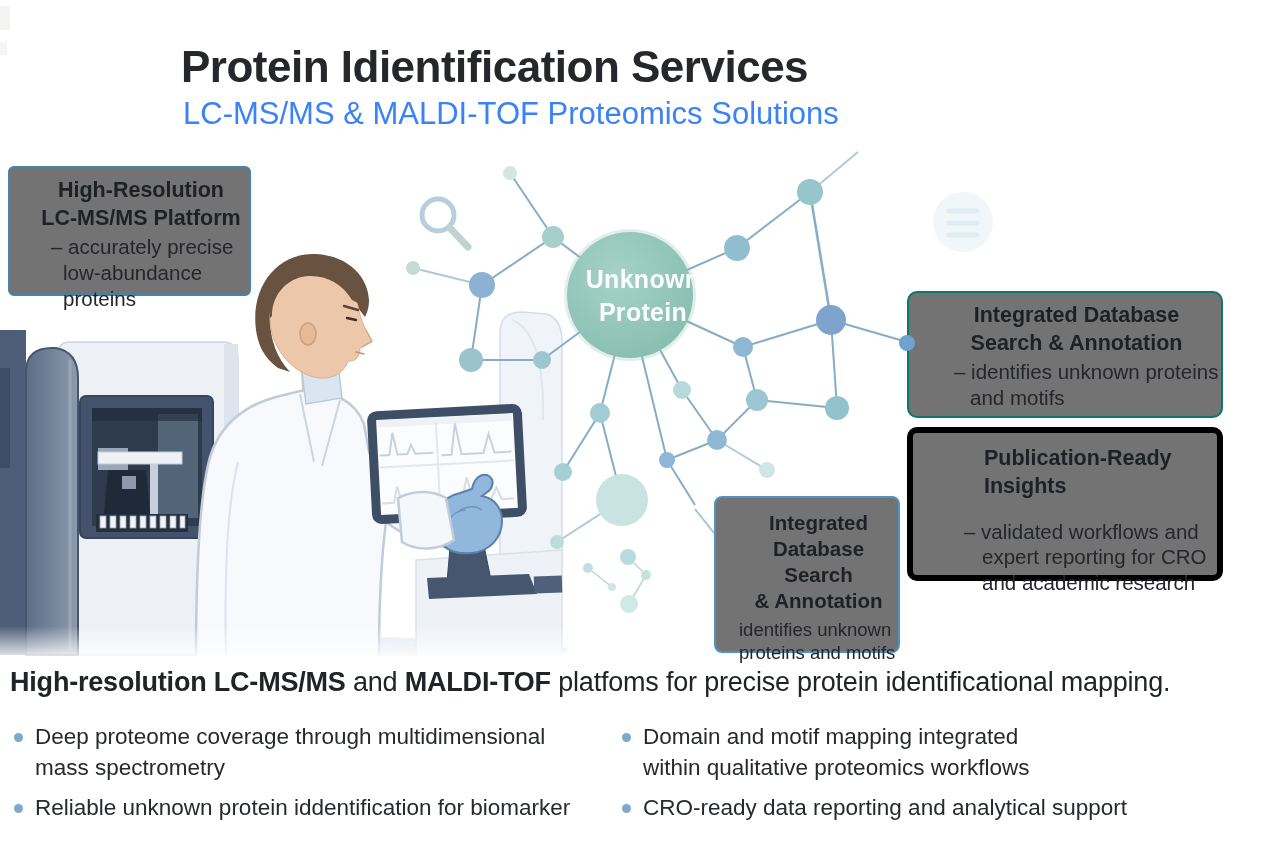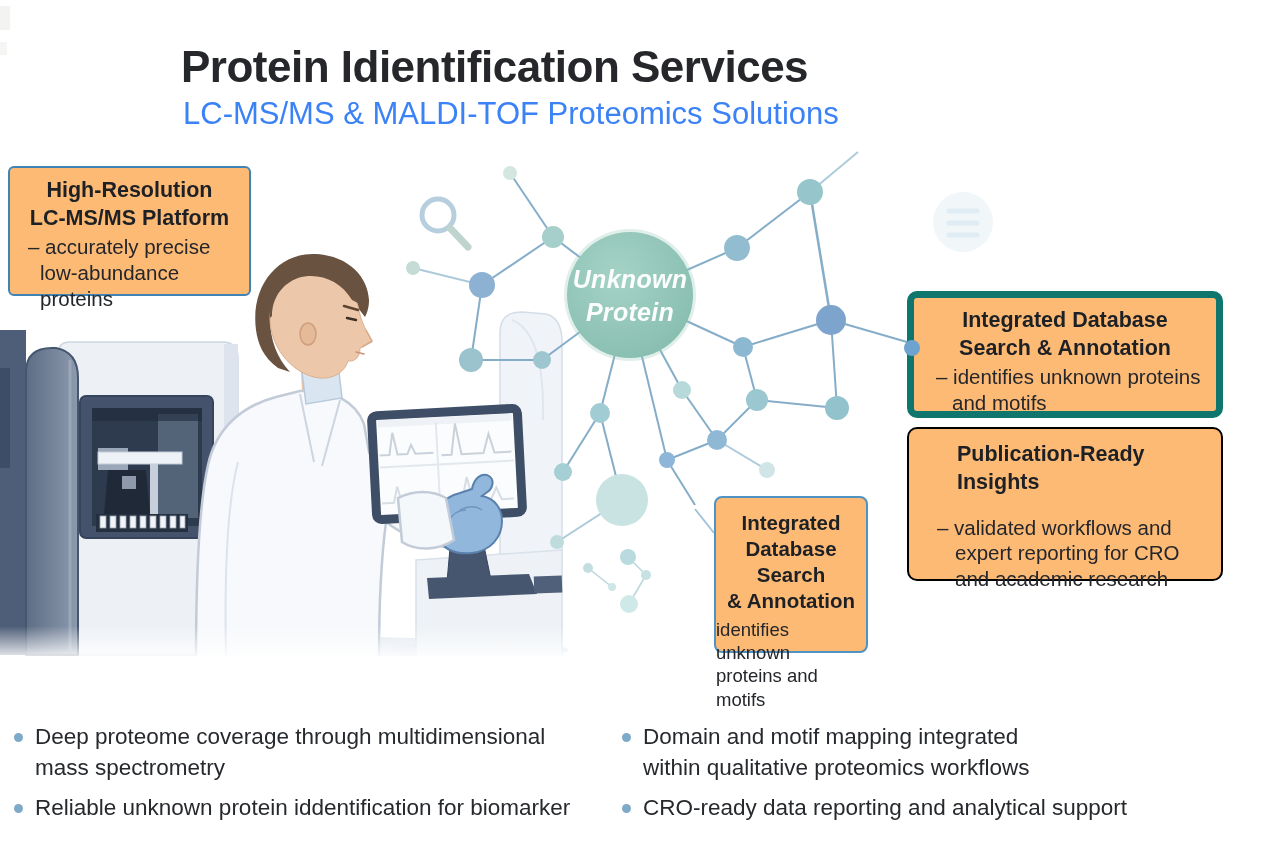--- a/index.html
+++ b/index.html
@@ -7,38 +7,38 @@
           font-family:"Liberation Sans",sans-serif;color:#26282c;}
   .abs{position:absolute;}
   svg{display:block;}
   .preline{white-space:pre-line;}
 
   
   .title{left:181px;top:42px;font-size:44px;font-weight:700;letter-spacing:-.5px;color:#25272b;}
   .subtitle{left:183px;top:96px;font-size:31px;font-weight:400;color:#3b82f6;}
 
   
-  .callout{background:#fdba74;box-sizing:border-box;}
+  .callout{background:#737373;box-sizing:border-box;padding-left:23px;}
   .box-platform{left:8px;top:166px;width:243px;height:130px;border:2px solid #4083b5;border-radius:6px;padding-top:9px;}
-  .box-database{left:907px;top:291px;width:316px;height:127px;border:7px solid #0f766e;border-radius:10px;padding-top:9px;}
-  .box-insights{left:907px;top:427px;width:316px;height:154px;border:2px solid #000000;border-radius:10px;}
-  .box-annotation{left:714px;top:496px;width:154px;height:157px;border:2px solid #4f93c4;border-radius:8px;padding-top:12px;}
+  .box-database{left:907px;top:291px;width:316px;height:127px;border:2px solid #0f766e;border-radius:10px;padding-top:9px;}
+  .box-insights{left:907px;top:427px;width:316px;height:154px;border:6px solid #000000;border-radius:10px;}
+  .box-annotation{left:714px;top:496px;width:186px;height:157px;border:2px solid #4f93c4;border-radius:8px;padding-top:12px;}
   .c-title{font-weight:700;font-size:21.5px;line-height:1.28;color:#1d2025;text-align:center;}
   .c-body{font-size:20.5px;line-height:1.27;margin-top:2px;color:#24262b;}
   .hang-platform{padding-left:30px;text-indent:-12px;}
   .hang-database{padding-left:38px;text-indent:-16px;}
   .box-insights .c-title{text-align:left;padding:12px 0 0 48px;}
   .hang-insights{padding-left:46px;text-indent:-18px;margin-top:19px;line-height:1.24;}
   .box-annotation .c-title{font-size:20.5px;line-height:1.27;}
   .box-annotation .c-body{font-size:18.5px;text-align:left;line-height:1.25;margin-top:4px;}
   .edge-dot{left:-10px;top:42px;width:16px;height:16px;border-radius:50%;background:#6ea3d0;}
 
   
-  .central-label{left:563px;top:263px;width:134px;text-align:center;font-size:25px;font-weight:600;
-                 color:rgba(255,255,255,.97);line-height:1.3;letter-spacing:.3px;font-style:italic;}
+  .central-label{left:576px;top:263px;width:134px;text-align:center;font-size:25px;font-weight:600;
+                 color:rgba(255,255,255,.97);line-height:1.3;letter-spacing:.3px;}
 
   
   .headline{left:10px;top:665px;width:1252px;font-size:27px;line-height:1.3;color:#202327;letter-spacing:-.2px;}
   .headline .b{font-weight:700;}
   .bullets{top:722px;}
   .bullets-left{left:8px;width:602px;}
   .bullets-right{left:616px;width:648px;}
   .bullet{display:flex;margin-bottom:9px;}
   .dot{width:9px;height:9px;border-radius:50%;background:#7fa9c9;margin:11px 12px 0 6px;flex:none;}
   .b-text{font-size:22.5px;line-height:1.37;color:#26292d;}
@@ -272,20 +272,21 @@
     <div class="c-title preline">Integrated
 Database Search
 &amp; Annotation</div>
     <div class="c-body preline">identifies unknown
 proteins and motifs</div>
   </div>
 
   <div class="abs central-label preline">Unknown
 Protein</div>
 
+  <div class="abs headline"><span class="b">High-resolution LC-MS/MS</span><span> and </span><span class="b">MALDI-TOF</span><span> platfoms for precise protein identificational mapping.</span></div>
 
   <div class="abs bullets bullets-right">
     <div class="bullet">
       <span class="dot"></span>
       <span class="b-text preline">Domain and motif mapping integrated
 within qualitative proteomics workflows</span>
     </div>
     <div class="bullet">
       <span class="dot"></span>
       <span class="b-text preline">CRO-ready data reporting and analytical support</span>

